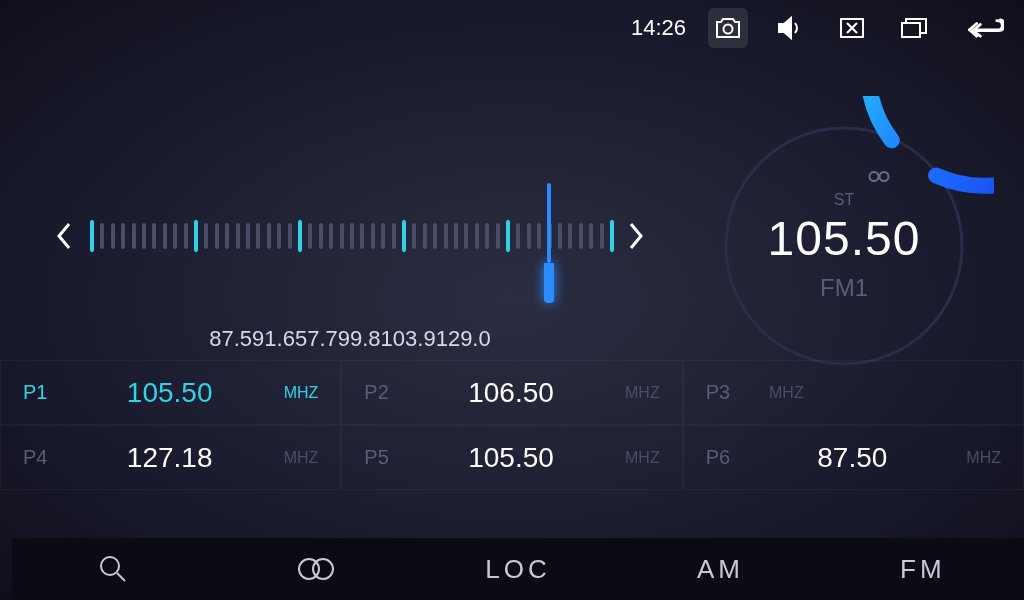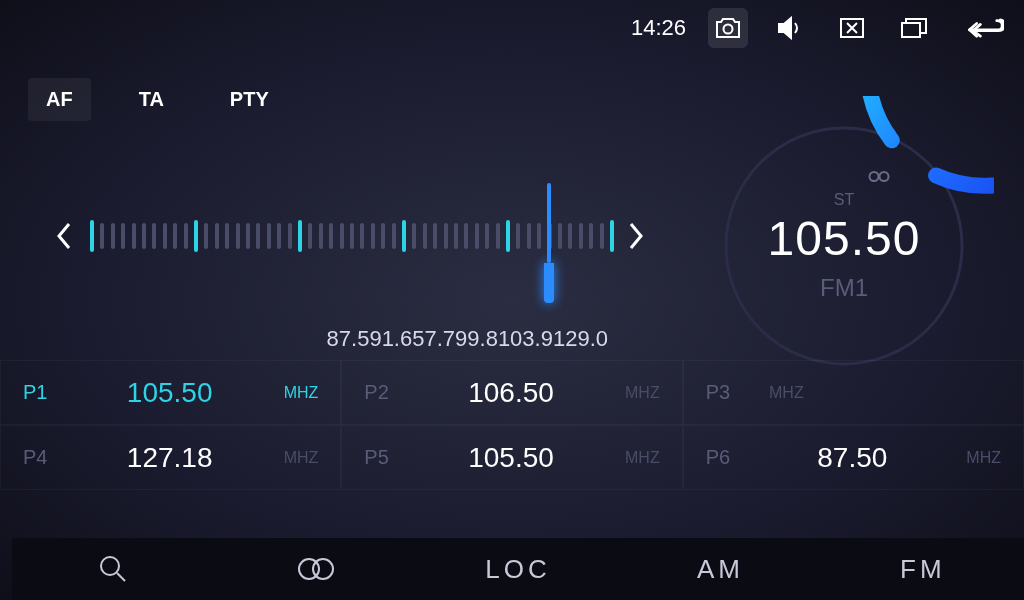--- a/index.html
+++ b/index.html
@@ -25,21 +25,21 @@
   
   .dial-zone { position: absolute; left: 50px; top: 120px; width: 600px; }
   .dial-scale { position: relative; height: 120px; display: flex; align-items: center; }
   .chevron { width: 28px; height: 40px; display: flex; align-items: center; justify-content: center; cursor: pointer; }
   .ticks { position: relative; flex: 1; height: 50px; margin: 0 12px; }
   .tick { position: absolute; top: 12px; width: 4px; height: 26px; background: #4a4d68; border-radius: 2px; }
   .tick.major { background: #2dd4e6; height: 32px; top: 9px; }
   .needle { position: absolute; width: 4px; background: #2b8cff; border-radius: 2px; }
   .needle-top { height: 80px; top: -28px; }
   .needle-bottom { width: 10px; height: 40px; top: 52px; margin-left: -3px; background: #2b8cff; border-radius: 0 0 4px 4px; box-shadow: 0 0 12px #2b8cff; }
-  .freq-labels { display: flex; justify-content: flex-end; margin: 30px 42px 0; font-size: 22px; font-weight: 500; color: #d8d9e8; }
+  .freq-labels { display: flex; justify-content: center; margin: 30px 42px 0; font-size: 22px; font-weight: 500; color: #d8d9e8; }
 
   
   .circle-display { position: absolute; right: 30px; top: 40px; width: 300px; height: 300px; }
   .circle-display svg { position: absolute; inset: 0; }
   .circle-inner { position: absolute; inset: 34px; border-radius: 50%; display: flex; flex-direction: column; align-items: center; justify-content: center; }
   .circle-icons { display: flex; gap: 20px; font-size: 18px; color: #5a5c78; margin-bottom: 2px; }
   .circle-freq { font-size: 48px; font-weight: 400; letter-spacing: 1px; color: #fff; }
   .circle-band { font-size: 24px; color: #5a5c78; margin-top: 8px; }
 
   
@@ -90,25 +90,20 @@
         <path d="M40 6 Q44 6 44 12 Q44 18 38 18 H10 M10 18 L18 11 M10 18 L18 24" transform="translate(0,-3)"></path>
         <path d="M6 14 H38 Q42 14 42 9 Q42 4 36 4" stroke-width="3"></path>
         <path d="M6 14 L14 7 M6 14 L14 21" stroke-width="3"></path>
       </svg>
     </div>
   </div>
 </div>
 
 <div class="main">
 
-  <div class="mode-row">
-    <div class="mode-btn active">AF</div>
-    <div class="mode-btn">TA</div>
-    <div class="mode-btn">PTY</div>
-  </div>
 
   <div class="dial-zone">
     <div class="dial-scale">
       <div class="chevron">
         <svg width="18" height="30" viewBox="0 0 18 30" fill="none" stroke="#fff" stroke-width="3">
             <path d="M14 3 L4 15 L14 27"></path>
           </svg>
       </div>
       <div class="ticks" id="ticks">
           <div class="tick major" style="left: 0%;"></div>

